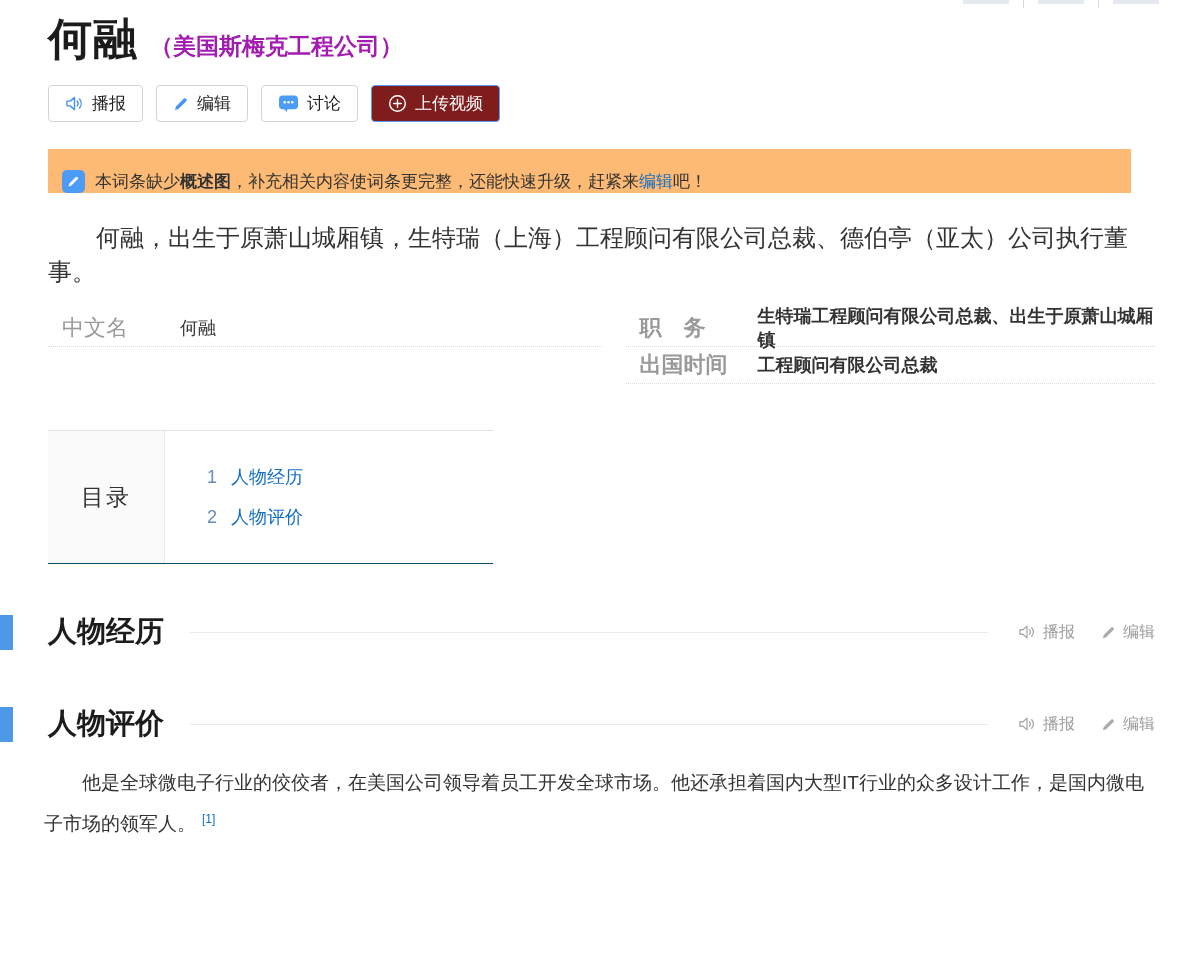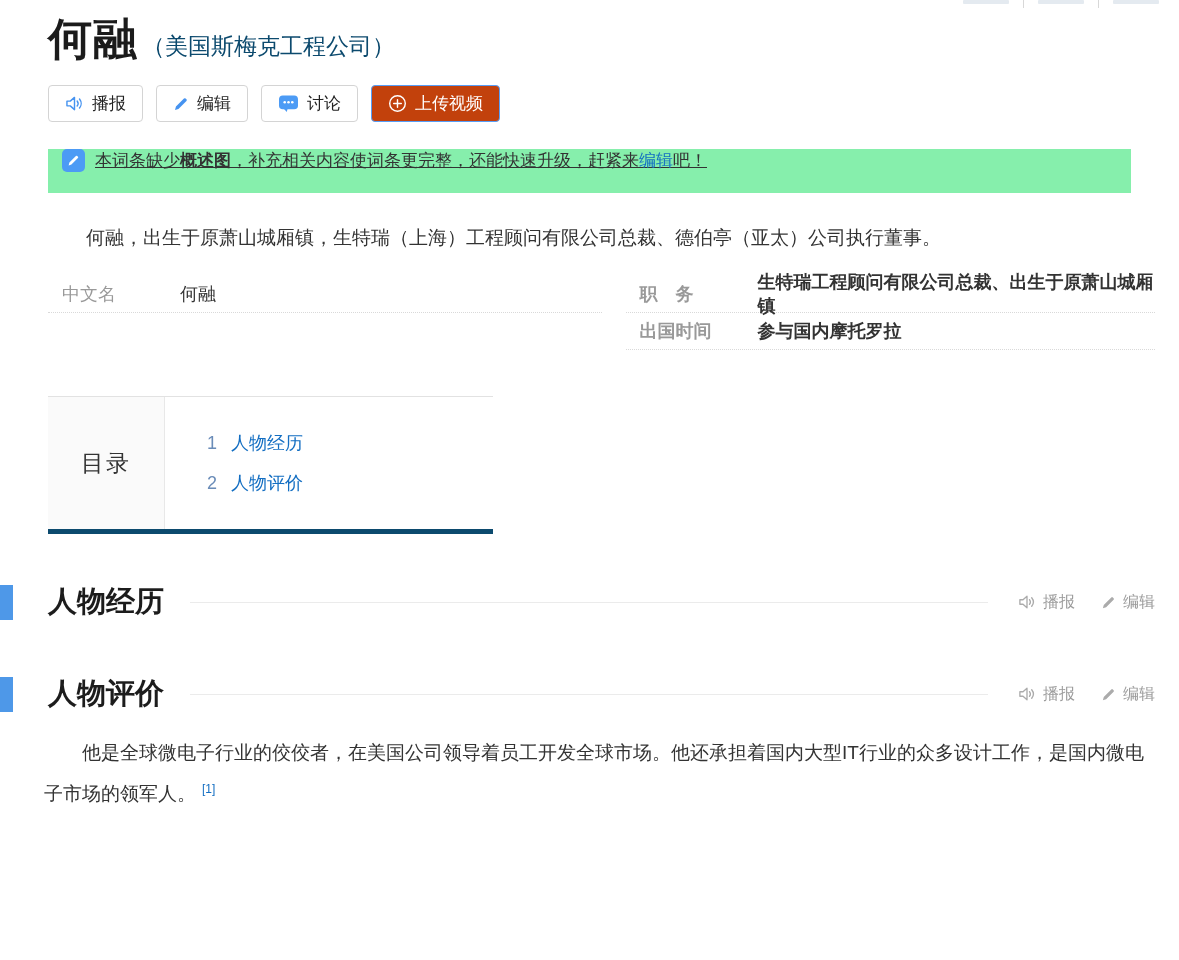--- a/index.html
+++ b/index.html
@@ -12,57 +12,57 @@
   
   .top-cutoff { position:absolute; top:0; right:20px; display:flex; align-items:flex-start; gap:14px; height:8px; overflow:hidden; }
   .top-cutoff .frag { width:46px; height:4px; background:#cdd9e4; opacity:.55; border-radius:1px; }
   .top-cutoff .sep  { width:1px; height:8px; background:#d8d8d8; }
 
   .page { padding-top:10px; }
 
   
   .title-row { margin:0 48px; display:flex; align-items:baseline; }
   .page-title { font-size:44px; font-weight:bold; color:#1b1b1b; letter-spacing:1px; }
-  .page-subtitle { font-size:23px; font-weight:normal; color:#0c4a6e; margin-left:4px; }
+  .page-subtitle { font-size:23px; font-weight:bold; color:#a21caf; margin-left:12px; }
 
   
   .toolbar { margin:16px 48px 0; display:flex; align-items:center; }
   .tb-btn {
     display:inline-flex; align-items:center; gap:8px; height:37px; padding:0 16px;
     background:#fff; border:1px solid #d4d4d4; border-radius:4px;
     font-size:17px; color:#222; margin-right:13px; cursor:pointer;
   }
   .tb-btn .ic-blue { color:#4693f0; display:inline-flex; }
-  .tb-btn.upload { background:#c2410c; border:1px solid #579ef7; color:#fff;padding-left:16px; }
+  .tb-btn.upload { background:#7f1d1d; border:1px solid #579ef7; color:#fff;padding-left:16px; }
 
   
   .notice {
-    margin:27px 48px 0 48px; height:44px; background:#86efac;
-    display:flex; align-items:flex-start; padding:0 14px; font-size:17px; color:#333;text-decoration:underline;
+    margin:27px 48px 0 48px; height:44px; background:#fdba74;
+    display:flex; align-items:flex-end; padding:0 14px; font-size:17px; color:#333;
   }
   .notice-icon {
     width:23px; height:23px; border-radius:5px; background:#4c9bf5;
     display:inline-flex; align-items:center; justify-content:center; margin-right:10px; flex:0 0 auto;
   }
   .notice b { font-weight:bold; }
   .notice a { color:#136ec2; text-decoration:none; cursor:pointer; }
 
   
-  .summary { margin:28px 24px 16px 48px; font-size:19px; line-height:34px; color:#333; text-indent:2em; }
+  .summary { margin:28px 24px 16px 48px; font-size:24px; line-height:34px; color:#333; text-indent:2em; }
 
   
   .infobox { margin:21px 24px 0 48px; display:flex; }
   .info-col { width:50%; }
   .info-col.right { padding-left:24px;font-weight:bold; }
   .info-row { display:flex; align-items:center; height:37px; border-bottom:1px dotted #d9d9d9; padding-left:14px; }
-  .info-label { width:118px; flex:0 0 118px; color:#999; font-size:18px; }
+  .info-label { width:118px; flex:0 0 118px; color:#999; font-size:22px; }
   .info-value { color:#333; font-size:18px; }
 
   
-  .toc { margin:46px 0 0 48px; width:445px; border-top:1px solid #e2e2e2; border-bottom:5px solid #0c4a6e; display:flex; }
+  .toc { margin:46px 0 0 48px; width:445px; border-top:1px solid #e2e2e2; border-bottom:1px solid #0c4a6e; display:flex; }
   .toc-title {
     width:117px; flex:0 0 117px; background:#fafafa; border-right:1px solid #e8e8e8;
     display:flex; align-items:center; justify-content:center;
     font-size:23px; color:#333; letter-spacing:2px;
   }
   .toc-list { padding:26px 0 26px 42px; }
   .toc-item { display:flex; align-items:center; font-size:18px; height:40px; cursor:pointer; }
   .toc-num { color:#6a8cb8; margin-right:14px; }
   .toc-link { color:#136ec2; text-decoration:none; }
 
@@ -160,21 +160,21 @@
         <span class="info-value">何融</span>
       </div>
     </div>
     <div class="info-col right">
       <div class="info-row">
         <span class="info-label">职　务</span>
         <span class="info-value">生特瑞工程顾问有限公司总裁、出生于原萧山城厢镇</span>
       </div>
       <div class="info-row">
         <span class="info-label">出国时间</span>
-        <span class="info-value">参与国内摩托罗拉</span>
+        <span class="info-value">工程顾问有限公司总裁</span>
       </div>
     </div>
   </div>
 
   <div class="toc">
     <div class="toc-title">目录</div>
     <div class="toc-list">
       <div class="toc-item">
         <span class="toc-num">1</span>
         <a class="toc-link">人物经历</a>

